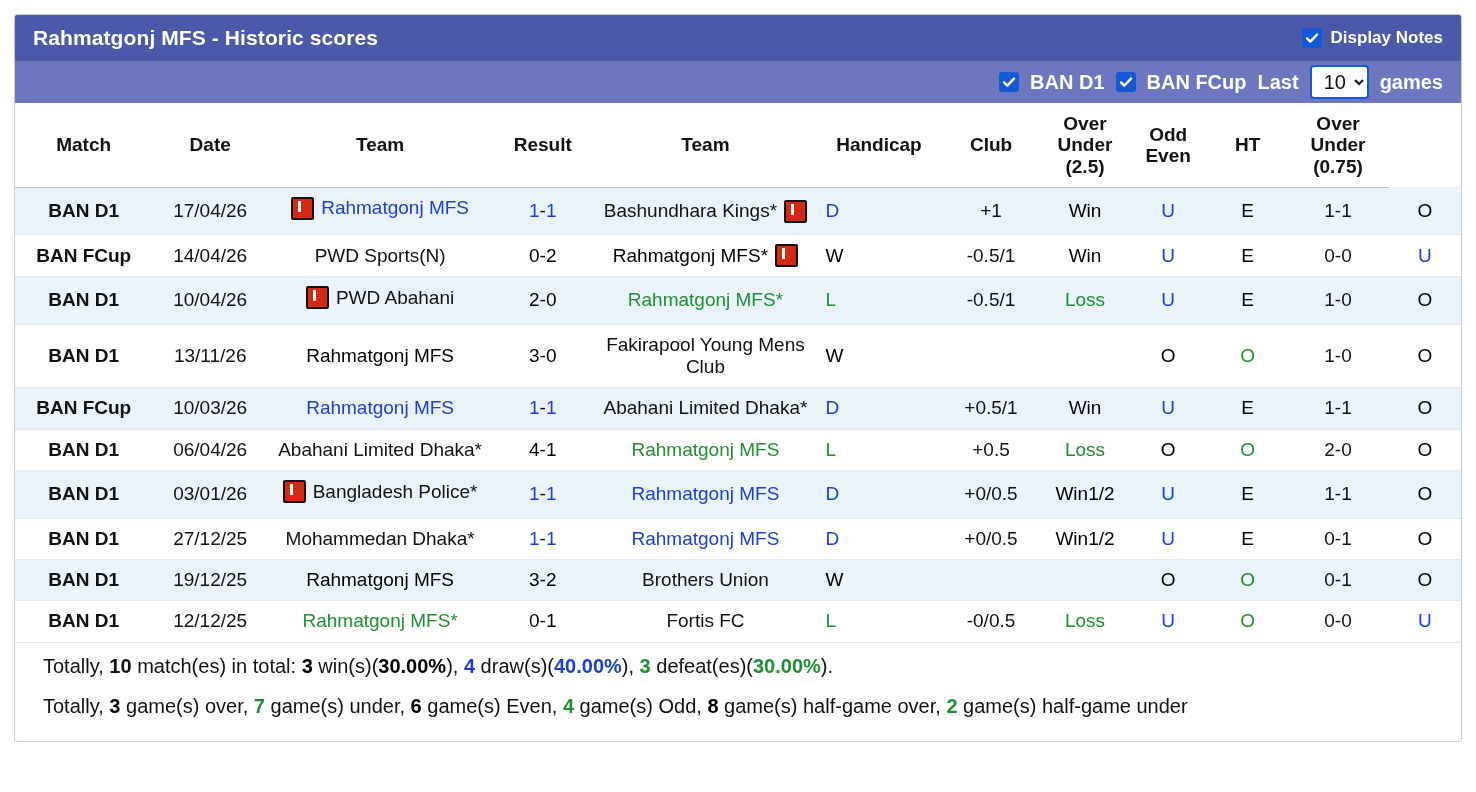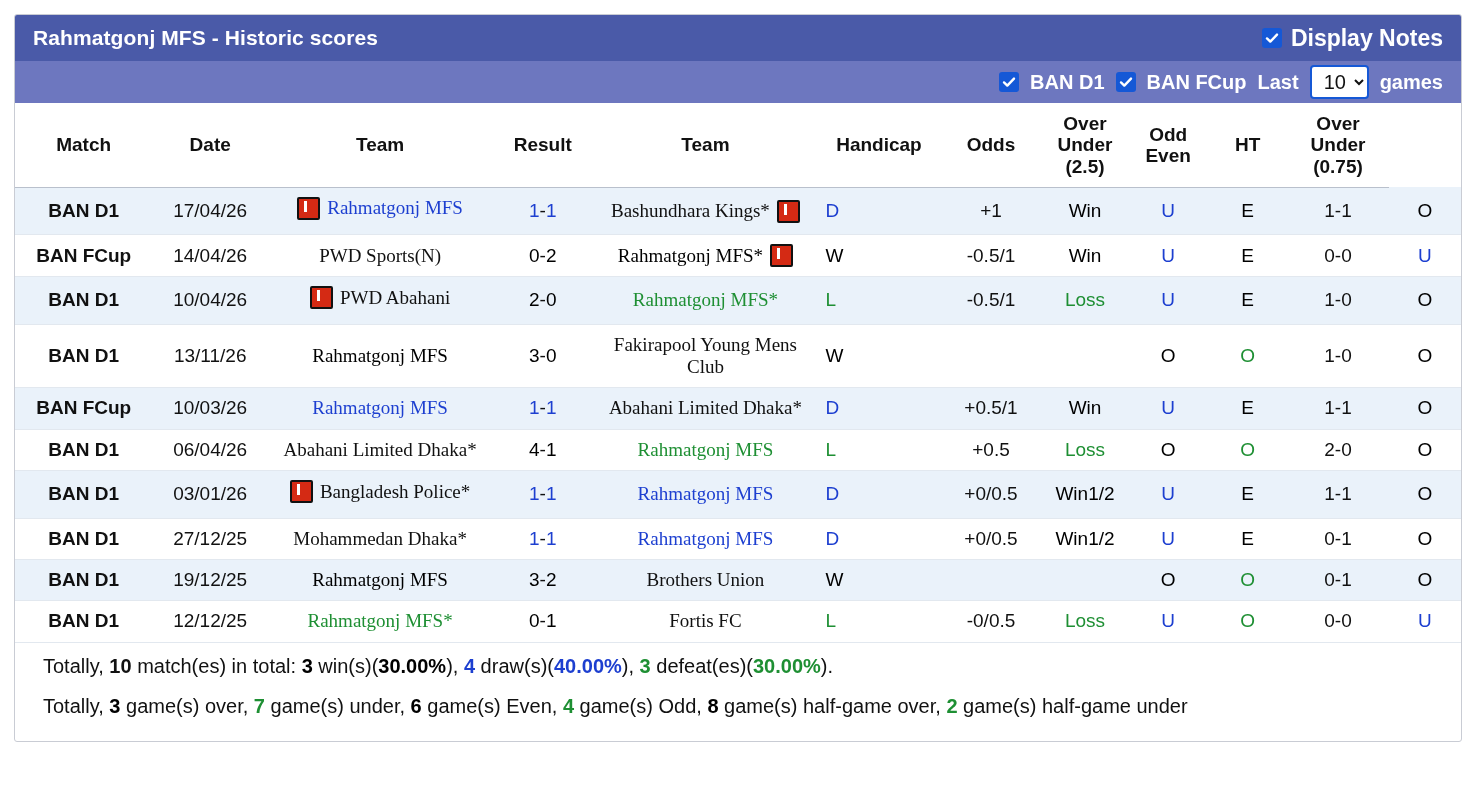--- a/index.html
+++ b/index.html
@@ -37,21 +37,21 @@
     font-size: 21px;
     font-weight: bold;
     letter-spacing: 0.1px;
   }
   .titlebar .right {
     display: flex;
     align-items: center;
     gap: 9px;
   }
   .titlebar .right .lbl {
-    font-size: 23px;
+    font-size: 17px;
     font-weight: bold;
   }
   
   .filterbar {
     background: #6d77bf;
     height: 42px;
     display: flex;
     align-items: center;
     justify-content: flex-end;
     gap: 11px;
@@ -121,21 +121,20 @@
     text-align: center;
   }
   td.comp-d1 { background: #3b76ab; }
   td.comp-fcup { background: #52a5cf; }
   .team-cell {
     display: inline-flex;
     align-items: flex-end;
     justify-content: center;
     gap: 7px;
     max-width: 100%;
-    font-family: Liberation Serif, serif;
   }
   .card-icon {
     width: 19px;
     height: 19px;
     background: #d42a14;
     border: 2px solid #111111;
     border-radius: 2px;
     position: relative;
     flex: none;
     display: inline-block;
@@ -214,21 +213,21 @@
         <col style="width:7%">
       </colgroup>
       <thead>
         <tr id="hdr-row">
             <th>Match</th>
             <th>Date</th>
             <th>Team</th>
             <th>Result</th>
             <th>Team</th>
             <th>Handicap</th>
-            <th>Odds</th>
+            <th>Club</th>
             <th>Over<br>Under<br>(2.5)</th>
             <th>Odd<br>Even</th>
             <th>HT</th>
             <th>Over<br>Under<br>(0.75)</th>
           </tr>
       </thead>
       <tbody id="tbody">
           <tr class="row-alt">
             <td class="comp comp-d1">BAN D1</td>
             <td>17/04/26</td>

